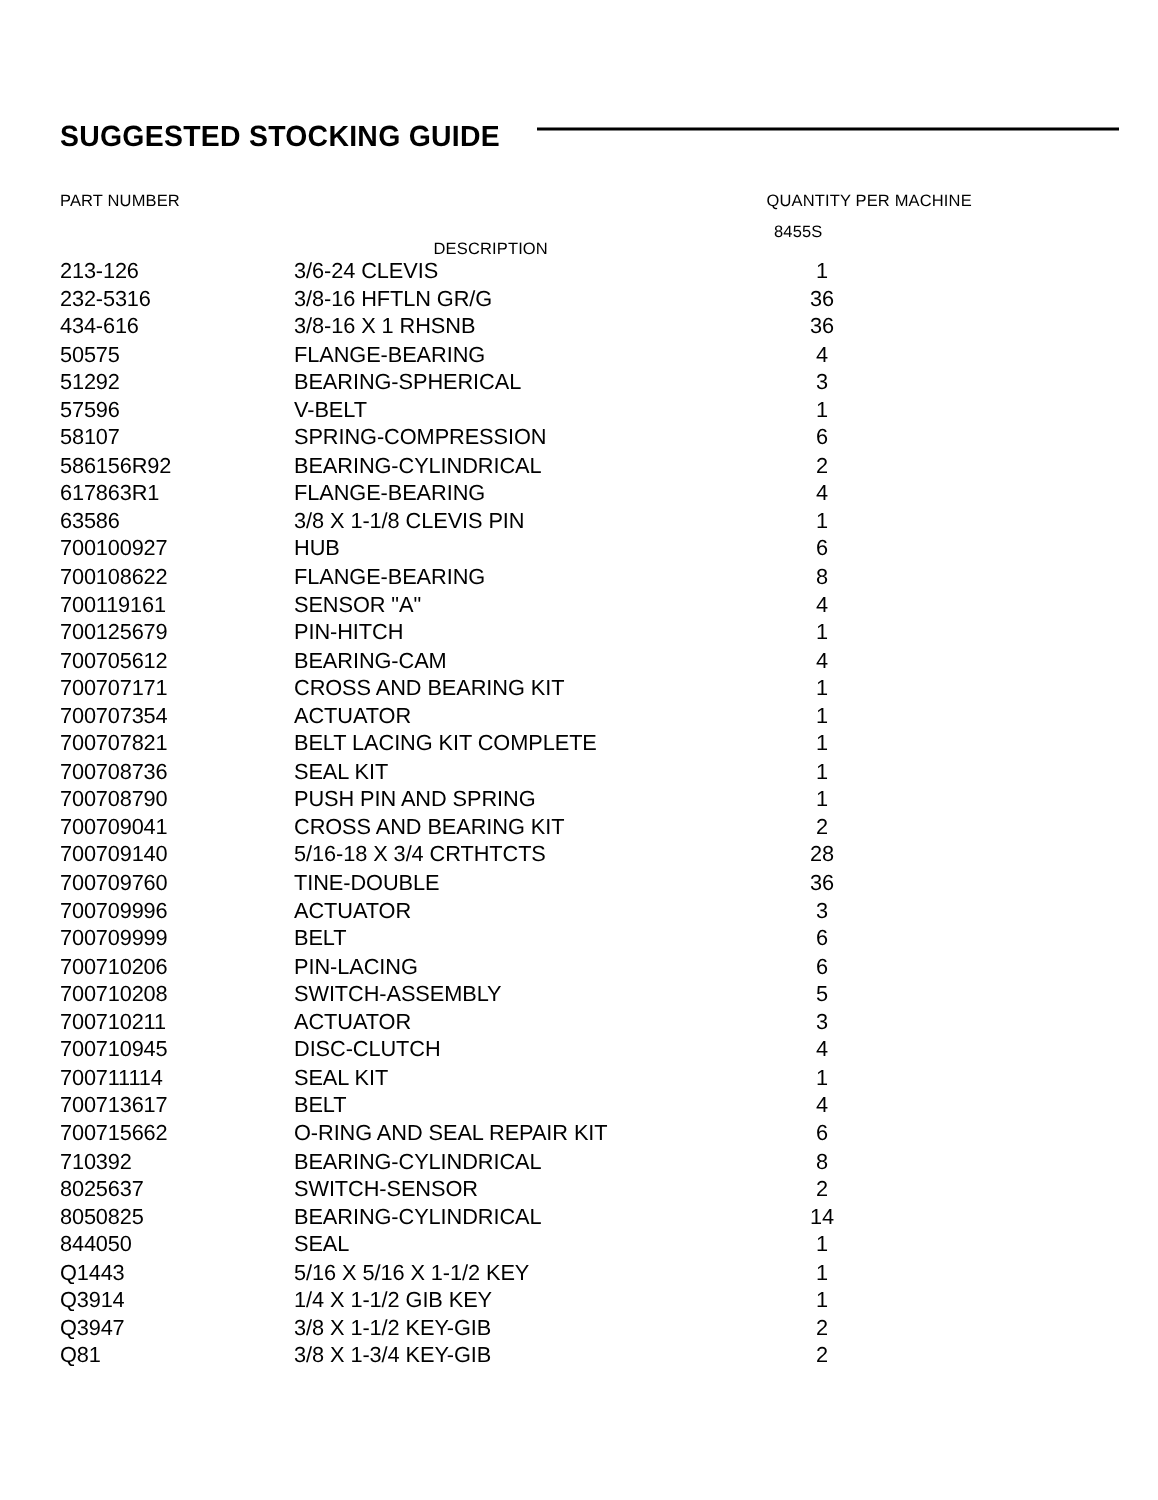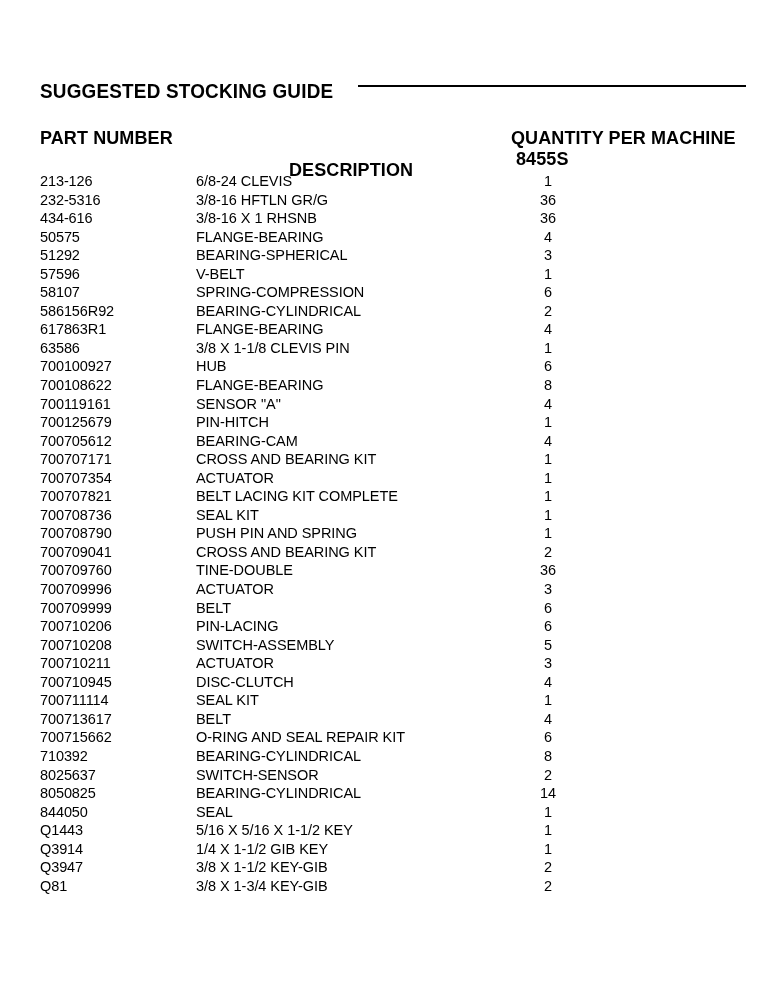--- a/index.html
+++ b/index.html
@@ -47,22 +47,22 @@
   
   #col-headers {
     position: absolute;
     left: 0;
     top: 129px;
     width: 772px;
     height: 44px;
   }
   .col-head {
     position: absolute;
-    font-size: 18px;
-    font-weight: bold;
+    font-size: 11px;
+    font-weight: normal;
     letter-spacing: 0.1px;
     white-space: nowrap;
     line-height: 1;
   }
   #head-part    { left: 40px;  top: 0px; }
   #head-desc    { left: 289px; top: 0px; margin-top: 32px; }
   #head-qty     { left: 511px; top: 0px; }
   #head-machine { left: 516px; top: 21px; }
 
   
@@ -102,21 +102,21 @@
 <div id="col-headers">
   <span class="col-head" id="head-part">PART NUMBER</span>
   <span class="col-head" id="head-desc">DESCRIPTION</span>
   <span class="col-head" id="head-qty">QUANTITY PER MACHINE</span>
   <span class="col-head" id="head-machine">8455S</span>
 </div>
 
 <div id="rows">
     <div class="row">
       <span class="cell c-part">213-126</span>
-      <span class="cell c-desc">6/8-24 CLEVIS</span>
+      <span class="cell c-desc">3/6-24 CLEVIS</span>
       <span class="cell c-qty">1</span>
     </div>
     <div class="row">
       <span class="cell c-part">232-5316</span>
       <span class="cell c-desc">3/8-16 HFTLN GR/G</span>
       <span class="cell c-qty">36</span>
     </div>
     <div class="row">
       <span class="cell c-part">434-616</span>
       <span class="cell c-desc">3/8-16 X 1 RHSNB</span>
@@ -206,20 +206,25 @@
       <span class="cell c-part">700708790</span>
       <span class="cell c-desc">PUSH PIN AND SPRING</span>
       <span class="cell c-qty">1</span>
     </div>
     <div class="row">
       <span class="cell c-part">700709041</span>
       <span class="cell c-desc">CROSS AND BEARING KIT</span>
       <span class="cell c-qty">2</span>
     </div>
     <div class="row">
+      <span class="cell c-part">700709140</span>
+      <span class="cell c-desc">5/16-18 X 3/4 CRTHTCTS</span>
+      <span class="cell c-qty">28</span>
+    </div>
+    <div class="row">
       <span class="cell c-part">700709760</span>
       <span class="cell c-desc">TINE-DOUBLE</span>
       <span class="cell c-qty">36</span>
     </div>
     <div class="row">
       <span class="cell c-part">700709996</span>
       <span class="cell c-desc">ACTUATOR</span>
       <span class="cell c-qty">3</span>
     </div>
     <div class="row">

